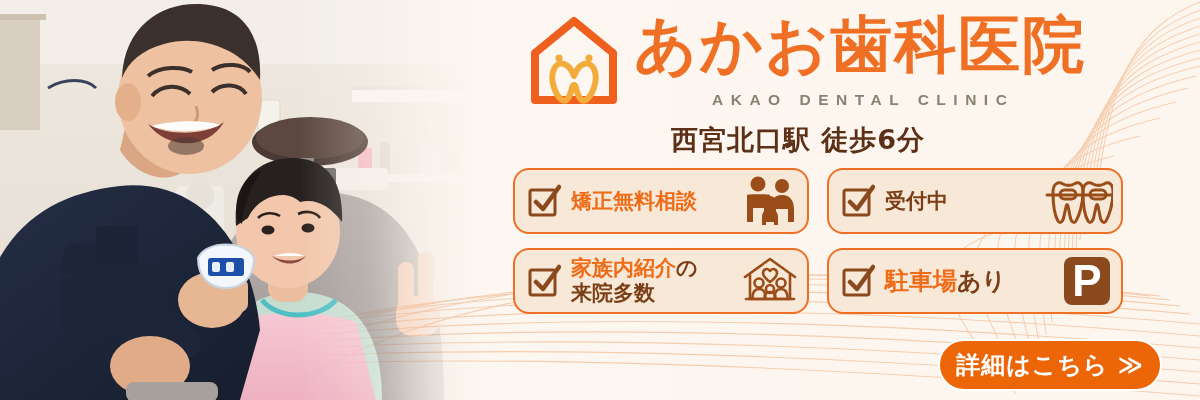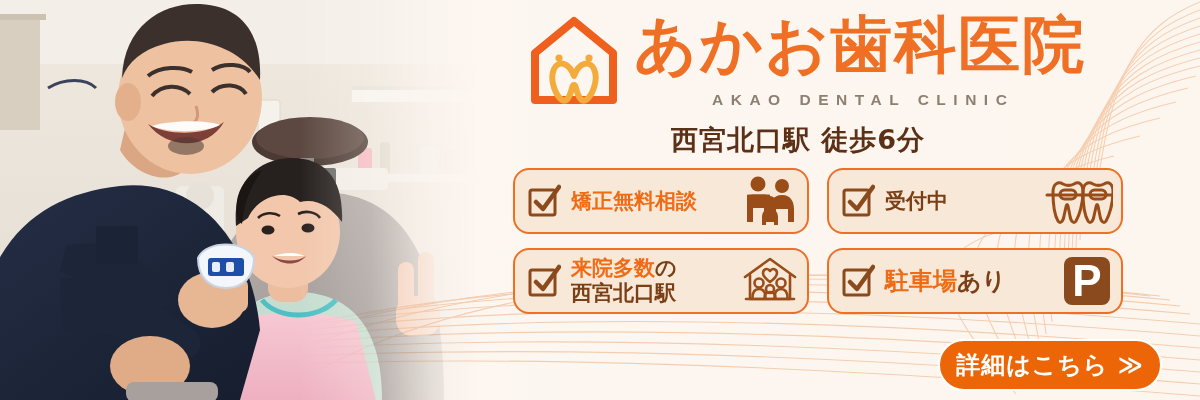--- a/index.html
+++ b/index.html
@@ -344,22 +344,22 @@
         </g>
       </svg>
     </div>
 
     <div class="feature">
       <svg class="chk" viewBox="0 0 34 34">
         <rect x="3" y="6" width="25" height="25" rx="2" fill="none" stroke="#8b4a1d" stroke-width="3"></rect>
         <path d="M9 18 L16 25 L32 3" fill="none" stroke="#8b4a1d" stroke-width="4.5" stroke-linecap="round" stroke-linejoin="round"></path>
       </svg>
       <div class="ftext">
-        <span class="l1"><span class="c-orange">来院多数</span><span class="c-brown">の</span></span>
-        <span class="l2 c-brown">西宮北口駅</span>
+        <span class="l1"><span class="c-orange">家族内紹介</span><span class="c-brown">の</span></span>
+        <span class="l2 c-brown">来院多数</span>
       </div>
       <svg class="ficon" viewBox="0 0 58 52">
         <g fill="none" stroke="#9a4d18" stroke-width="2.6" stroke-linejoin="round" stroke-linecap="round">
           <path d="M4 22 L29 4 L54 22"></path>
           <path d="M9 20 L9 44 L49 44 L49 20"></path>
           <line x1="5" y1="44" x2="53" y2="44"></line>
           <path d="M29 16 C 26.5 12.5 22 14 22 18 C 22 22 27 25.5 29 27 C 31 25.5 36 22 36 18 C 36 14 31.5 12.5 29 16 Z"></path>
           <circle cx="18" cy="28" r="4.5"></circle>
           <path d="M11.5 43 C 11.5 36 14.5 34 18 34 C 21.5 34 24.5 36 24.5 43"></path>
           <circle cx="40" cy="28" r="4.5"></circle>

